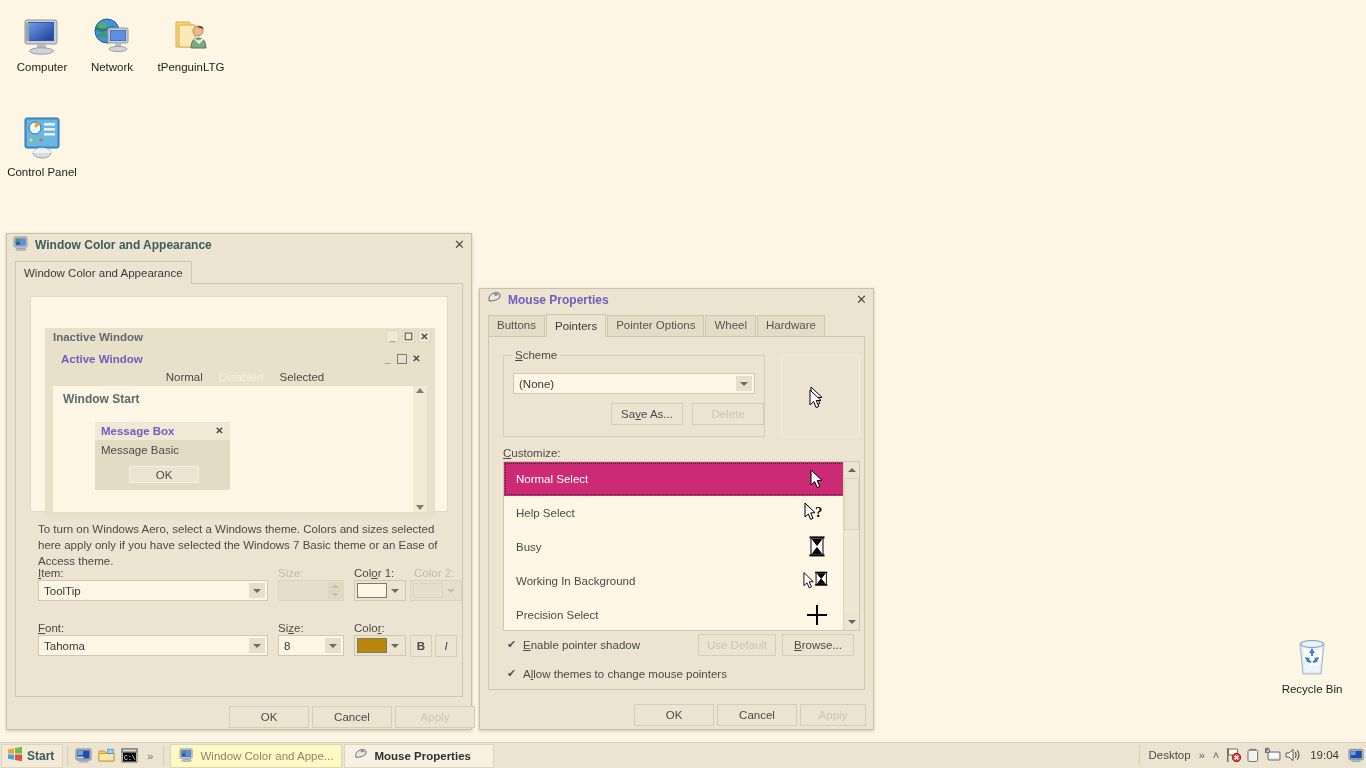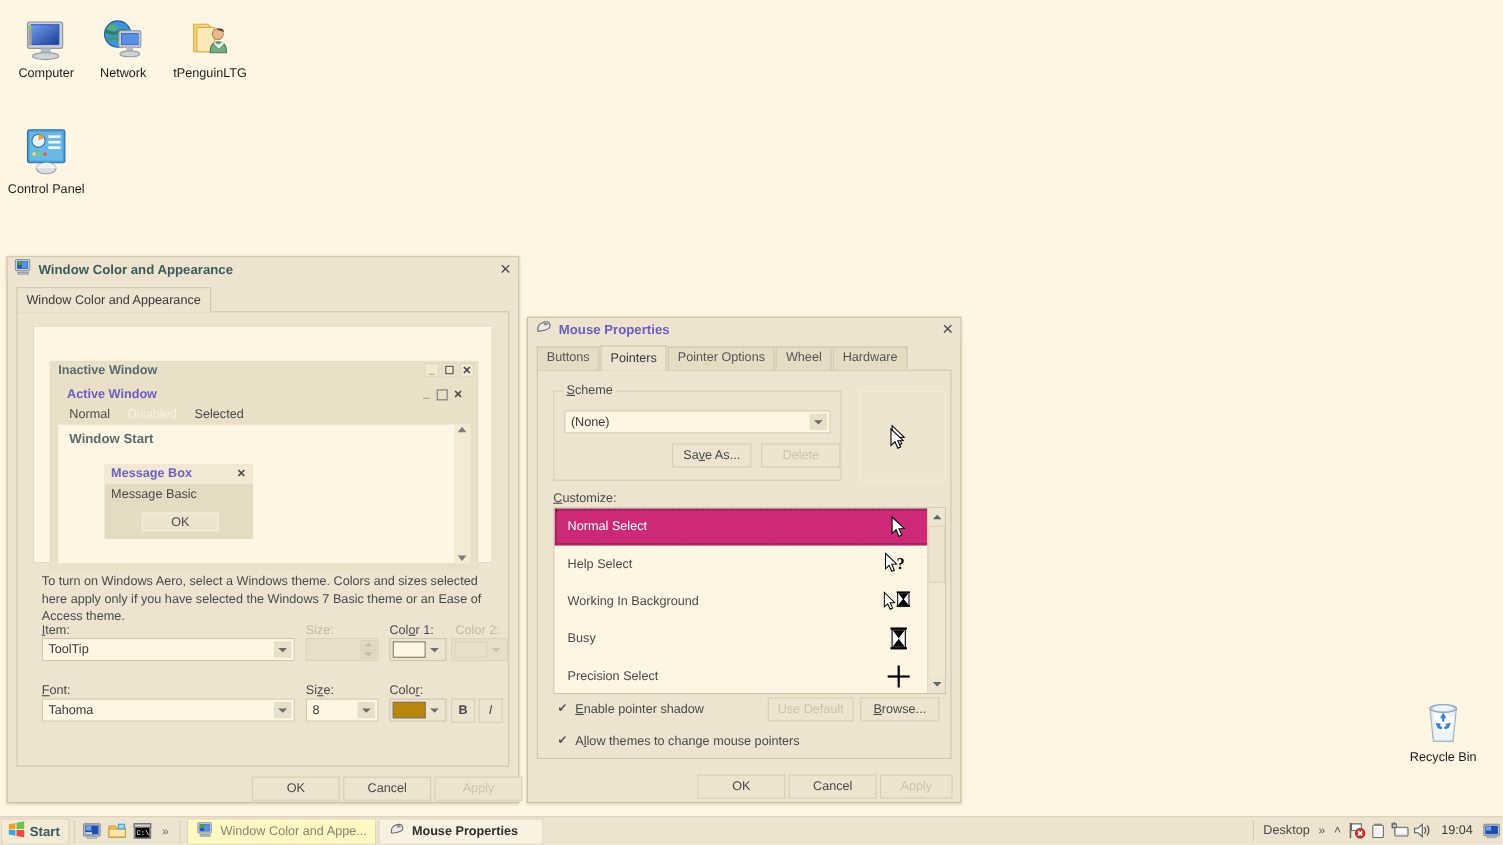--- a/index.html
+++ b/index.html
@@ -227,20 +227,21 @@
   .pv-btn {
     width: 13px; height: 13px;
     display: flex; align-items: center; justify-content: center;
     font-size: 10px; color: #4a4a4a;
   }
   .pv-menu {
     height: 18px; display: flex; align-items: center;
     gap: 16px; padding-left: 10px;
     font-size: 11.5px; color: #4a4a4a;
     background: #e9e0ca;
+    justify-content: center;
   }
   .pv-client {
     background: #fdf6e4;
     position: relative;
   }
   .pv-scroll {
     position: absolute; right: 0; top: 0; bottom: 0;
     width: 14px; background: #f3ead6;
     display: flex; flex-direction: column; justify-content: space-between;
     align-items: center;
@@ -658,49 +659,49 @@
         <span>Help Select</span>
         <span class="lb-cursor">
           <svg width="26" height="22" viewBox="0 0 26 22">
             <path d="M1 1 L1 15 L4.3 12 L6.7 17.4 L9 16.3 L6.7 10.9 L11 10.7 Z" fill="#ffffff" stroke="#000000"></path>
             <text x="11" y="15" font-family="Liberation Serif, serif" font-size="15" font-weight="bold" fill="#000">?</text>
           </svg>
         </span>
       </div>
 
       <div class="lb-row" style="width:341px;">
+        <span>Busy</span>
+        <span class="lb-cursor">
+          <svg width="20" height="24" viewBox="0 0 20 24">
+            <g stroke="#000" fill="#fff">
+              <rect x="4" y="3" width="12" height="17"></rect>
+              <path d="M5.5 4.5 h9 l-4.5 6 z M5.5 18.5 h9 l-4.5 -6 z" fill="#000"></path>
+              <rect x="2.5" y="1.4" width="15" height="2" fill="#000" stroke="none"></rect>
+              <rect x="2.5" y="19.4" width="15" height="2" fill="#000" stroke="none"></rect>
+            </g>
+          </svg>
+        </span>
+      </div>
+
+      <div class="lb-row" style="width:341px;">
         <span>Working In Background</span>
         <span class="lb-cursor">
           <svg width="30" height="22" viewBox="0 0 30 22">
             <path d="M1 2 L1 16 L4.3 13 L6.7 18.4 L9 17.3 L6.7 11.9 L11 11.7 Z" fill="#ffffff" stroke="#000000"></path>
             <g stroke="#000" fill="#fff">
               <rect x="14" y="2" width="11" height="13"></rect>
               <path d="M15.5 3.2 h8 l-4 5 z M15.5 13.8 h8 l-4 -5 z" fill="#000"></path>
               <rect x="13" y="1" width="13" height="1.6" fill="#000" stroke="none"></rect>
               <rect x="13" y="14.4" width="13" height="1.6" fill="#000" stroke="none"></rect>
             </g>
           </svg>
         </span>
       </div>
 
       <div class="lb-row" style="width:341px;">
-        <span>Busy</span>
-        <span class="lb-cursor">
-          <svg width="20" height="24" viewBox="0 0 20 24">
-            <g stroke="#000" fill="#fff">
-              <rect x="4" y="3" width="12" height="17"></rect>
-              <path d="M5.5 4.5 h9 l-4.5 6 z M5.5 18.5 h9 l-4.5 -6 z" fill="#000"></path>
-              <rect x="2.5" y="1.4" width="15" height="2" fill="#000" stroke="none"></rect>
-              <rect x="2.5" y="19.4" width="15" height="2" fill="#000" stroke="none"></rect>
-            </g>
-          </svg>
-        </span>
-      </div>
-
-      <div class="lb-row" style="width:341px;">
         <span>Precision Select</span>
         <span class="lb-cursor">
           <svg width="24" height="24" viewBox="0 0 24 24">
             <rect x="11" y="2" width="2" height="20" fill="#000"></rect>
             <rect x="2" y="11" width="20" height="2" fill="#000"></rect>
           </svg>
         </span>
       </div>
 
       <div class="lb-scroll">

